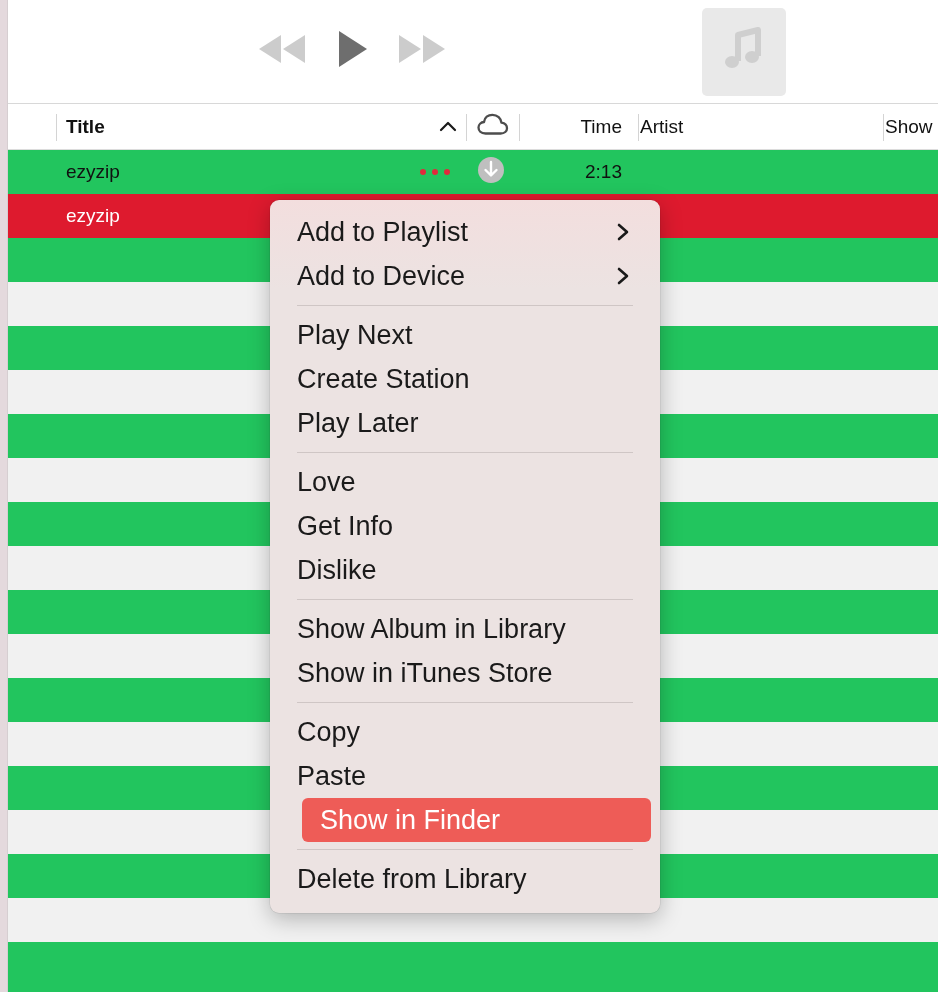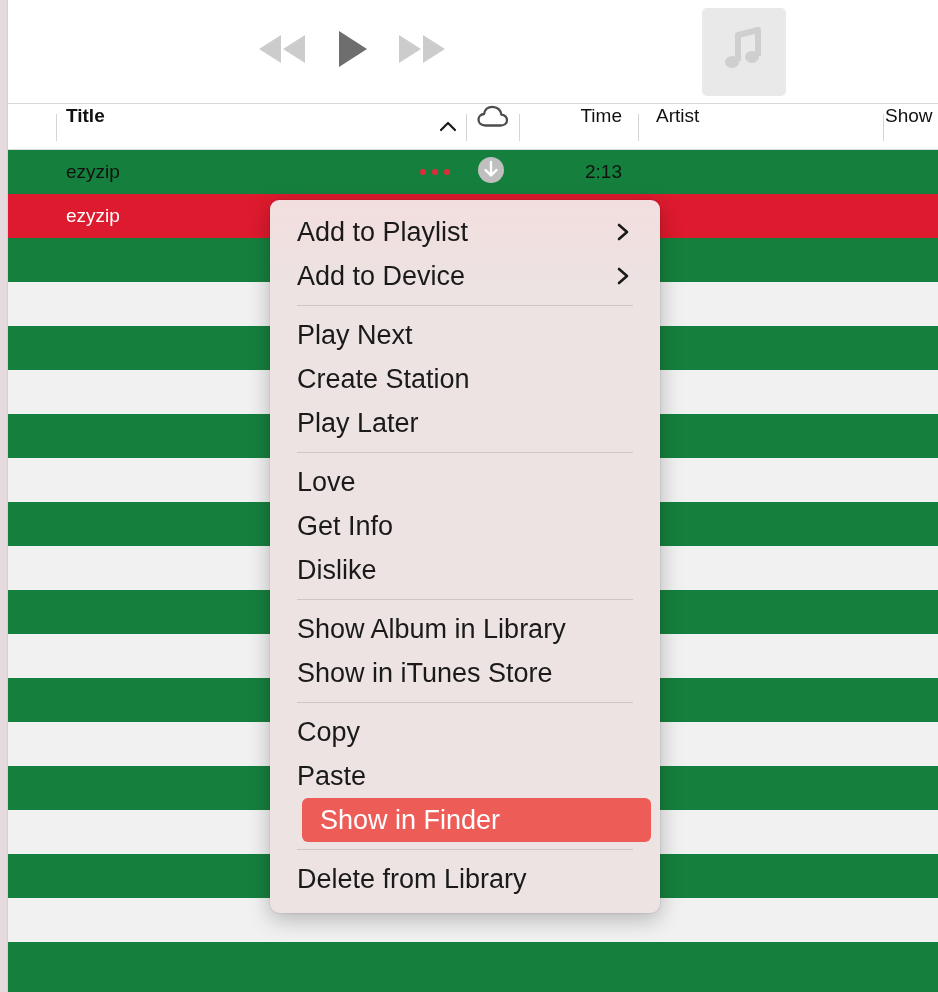--- a/index.html
+++ b/index.html
@@ -61,42 +61,42 @@
 
   
   .col-header {
     position: absolute; left: 8px; top: 105px;
     width: 930px; height: 45px;
     background: #ffffff;
     border-bottom: 1px solid #dcdcdc;
   }
   .col-header .cell {
     position: absolute; top: 0; height: 44px;
-    display: flex; 
+    display: flex; align-items: center;
     font-size: 19px; color: #111;
     white-space: nowrap;
   }
   .col-sep {
     position: absolute; top: 9px; width: 1px; height: 27px;
     background: #d4d4d4;
   }
   .col-title { left: 58px; font-weight: bold; }
   .col-sortarrow { position: absolute; left: 430px; top: 0; height: 44px;
     display: flex; align-items: center; }
   .col-cloud { left: 468px; }
   .col-time { left: 512px; width: 110px; justify-content: flex-end;
               padding-right: 8px; }
-  .col-artist { left: 632px; padding-left: 16px; }
+  .col-artist { left: 632px; }
   .col-album { left: 877px; }
 
   
   .tracklist {
     position: absolute; left: 8px; top: 150px;
     width: 930px; height: 842px;
-    background: #15803d;
+    background: #22c55e;
     overflow: hidden;
   }
   .row {
     position: relative;
     height: 44px;
     width: 930px;
     display: flex; align-items: center;
     font-size: 19px; color: #111;
   }
   .row.alt { background: #f1f1f1; }

